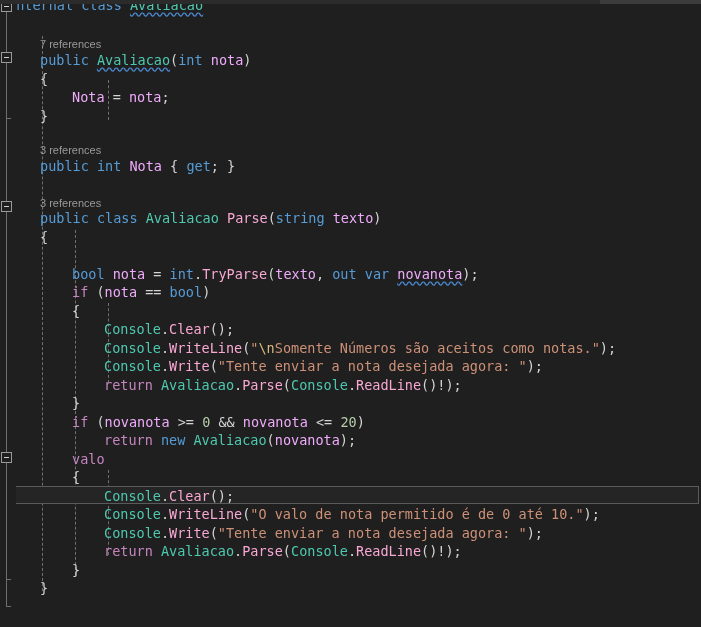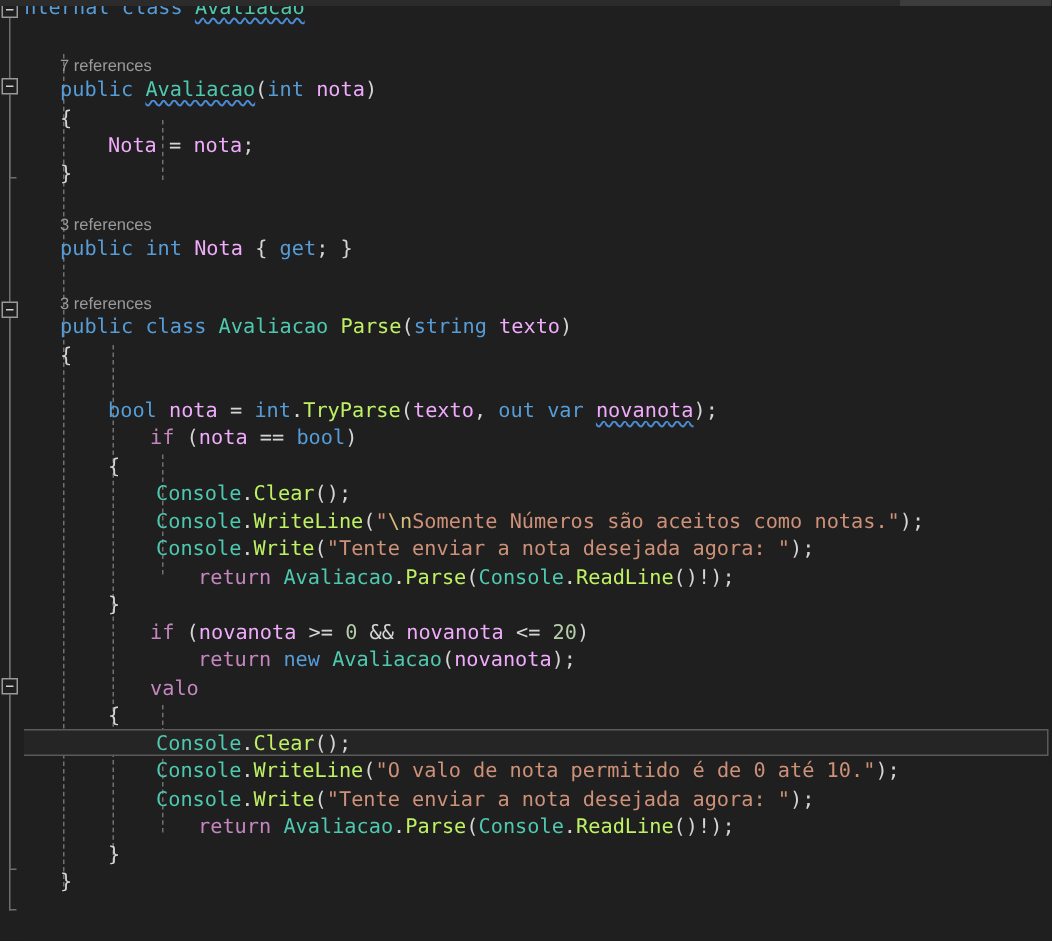--- a/index.html
+++ b/index.html
@@ -53,23 +53,23 @@
     font-family:"Liberation Sans",sans-serif;
     font-size:11px;color:#9a9a9a;
   }
   .curline{
     position:absolute;left:1px;width:698px;height:18px;
     border:1px solid #5a5a5a;box-sizing:border-box;background:#252525;
     z-index:2;
   }
   
   .kw{color:#569cd6;}
-  .ctrl{color:#c586c0;margin-left:28px;}
+  .ctrl{color:#c586c0;}
   .type{color:#4ec9b0;}
-  .meth{color:#bef264;}
+  .meth{color:#f9a8d4;}
   .id{color:#f0abfc;}
   .str{color:#ce9178;}
   .esc{color:#d7ba7d;}
   .num{color:#b5cea8;}
   .punc{color:#d4d4d4;}
   .op{color:#d4d4d4;}
   .sq{
     text-decoration:underline wavy #4b8bd4;
     text-underline-offset:2px;
   }

